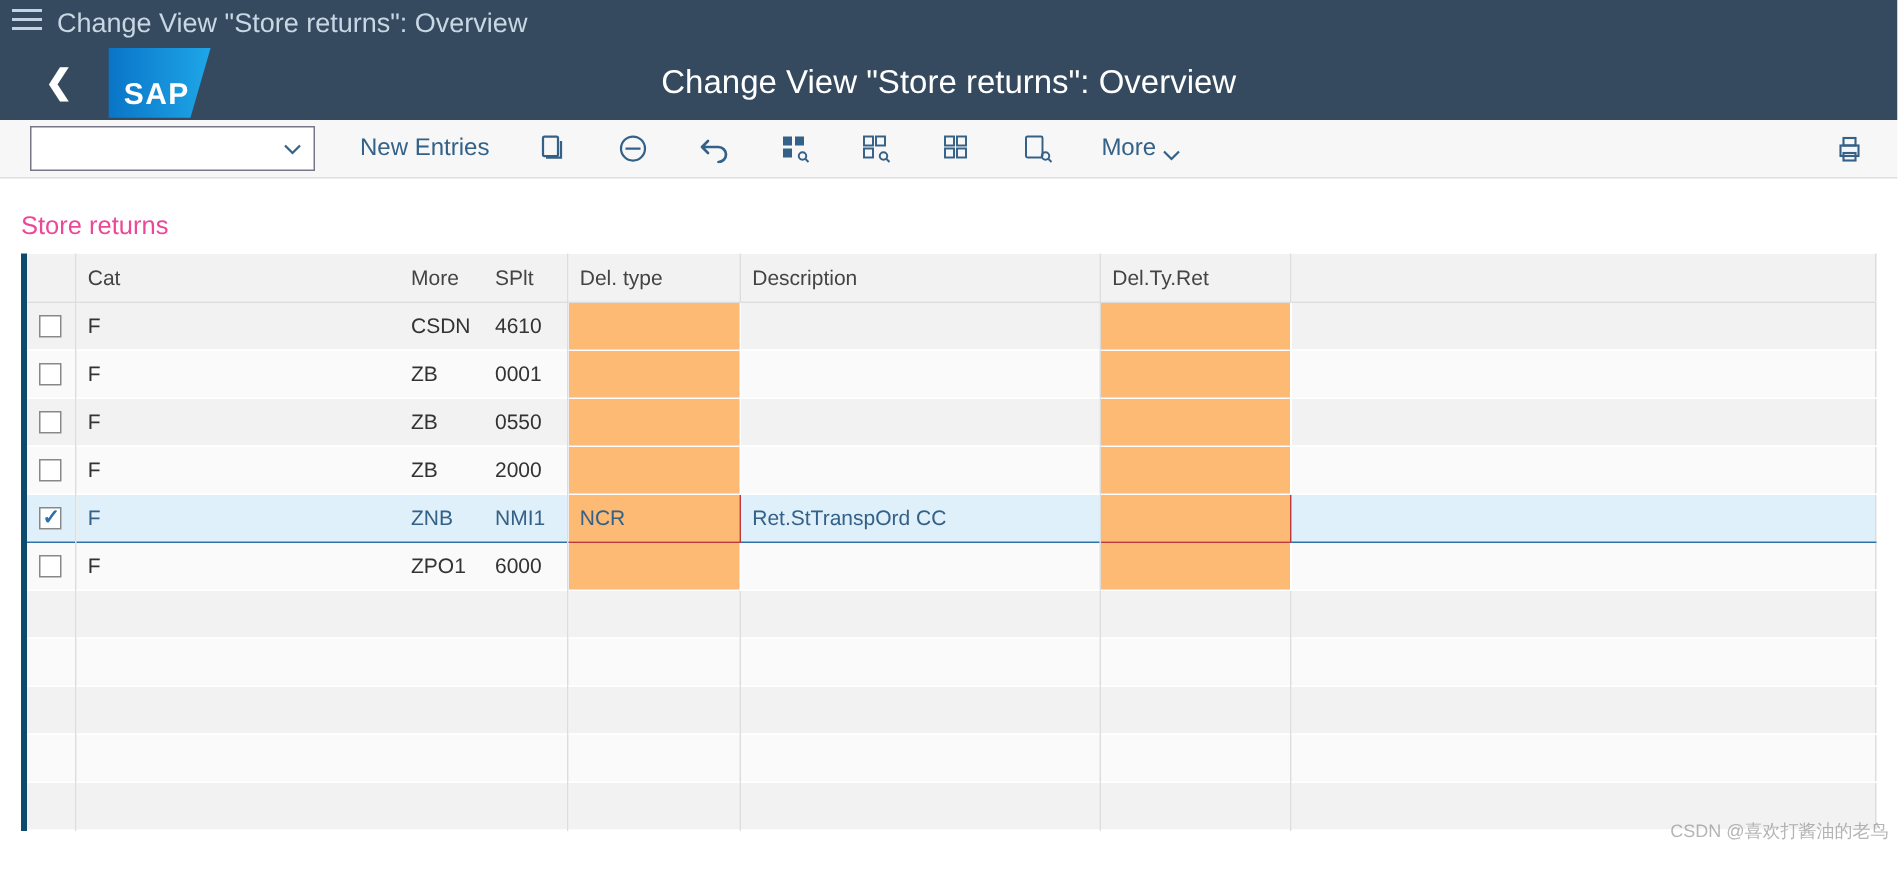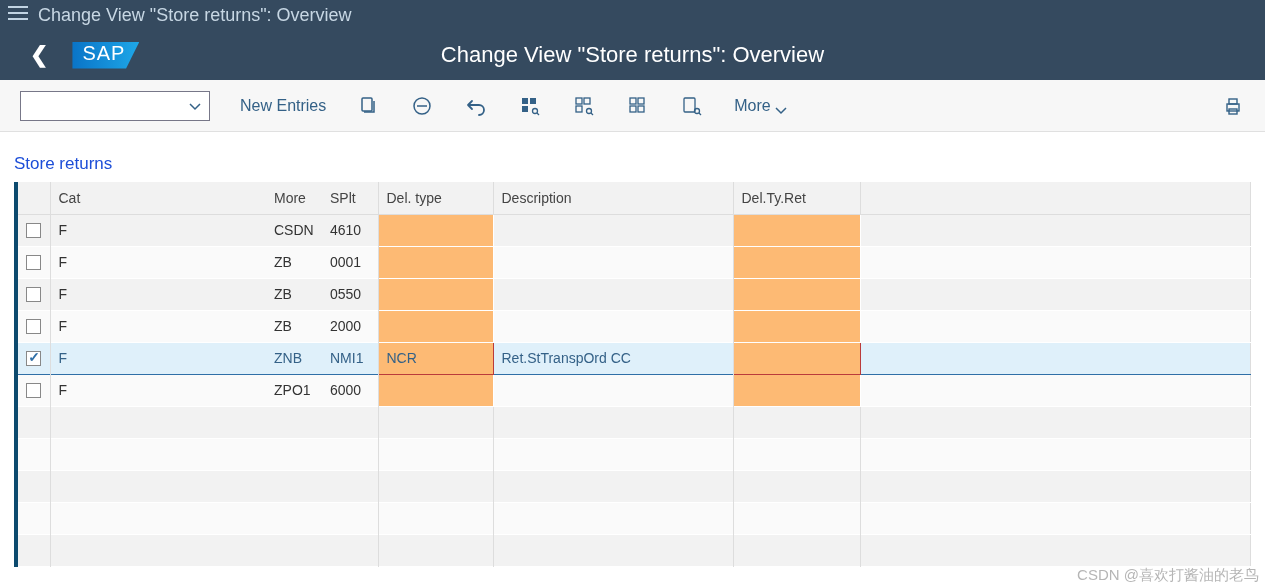--- a/index.html
+++ b/index.html
@@ -36,38 +36,38 @@
     color: #fff;
     font-size: 22px;
     cursor: pointer;
     padding: 4px 10px;
     font-weight: bold;
   }
   .sap-logo {
     margin-left: 14px;
     background: linear-gradient(90deg, #0a74c7, #1ea7e8);
     color: #fff;
-    font-weight: normal;
+    font-weight: bold;
     font-size: 20px;
-    padding: 0 14px 4px 10px;
+    padding: 20px 14px 4px 10px;
     clip-path: polygon(0 0, 100% 0, 80% 100%, 0 100%);
     letter-spacing: 1px;
   }
   .page-title {
     position: absolute;
     left: 50%;
     transform: translateX(-50%);
     color: #fff;
     font-size: 22px;
   }
   
   .toolbar {
     background: #f7f7f7;
     border-bottom: 1px solid #e0e0e0;
-    height: 52px;
+    height: 39px;
     display: flex;
     align-items: center;
     padding: 16px 20px;
     gap: 30px;
   }
   .combo {
     width: 190px;
     height: 30px;
     border: 1px solid #778;
     background: #fff;
@@ -95,21 +95,21 @@
     color: #346187;
     cursor: pointer;
     font-size: 16px;
     display: flex;
     align-items: flex-end;
     gap: 4px;
   }
   .spacer { flex: 1; }
   
   .content { padding: 22px 14px 0 14px; }
-  .group-title { font-size: 17px; color: #1d4ed8; margin-bottom: 8px; }
+  .group-title { font-size: 17px; color: #ec4899; margin-bottom: 8px; }
   table.grid {
     border-collapse: collapse;
     border-left: 4px solid #0c4a6e;
     border-right: 1px solid #ddd;
     table-layout: fixed;
   }
   table.grid th, table.grid td {
     height: 32px;
     padding: 0 8px;
     overflow: hidden;
@@ -162,23 +162,23 @@
     background: #fdba74;
     border: 1px solid transparent;
     padding-left: 3px;
   }
   .input-cell.edit { border: 1px solid #ba3b3b; }
   .desc-cell { color: #346187; }
   .filler td { height: 32px; }
   .watermark {
     position: fixed;
     right: 6px;
-    bottom: 0;
+    bottom: 22px;
     color: rgba(120,120,120,0.55);
-    font-size: 15px;
+    font-size: 12px;
   }
 </style>
 </head>
 <body>
 
 <div class="shell-bar">
   <span class="menu-icon">
     <svg width="20" height="16" viewBox="0 0 20 16">
         <path stroke="#c2d4e3" stroke-width="2" d="M0 2h20M0 8h20M0 14h20"></path>
       </svg>

